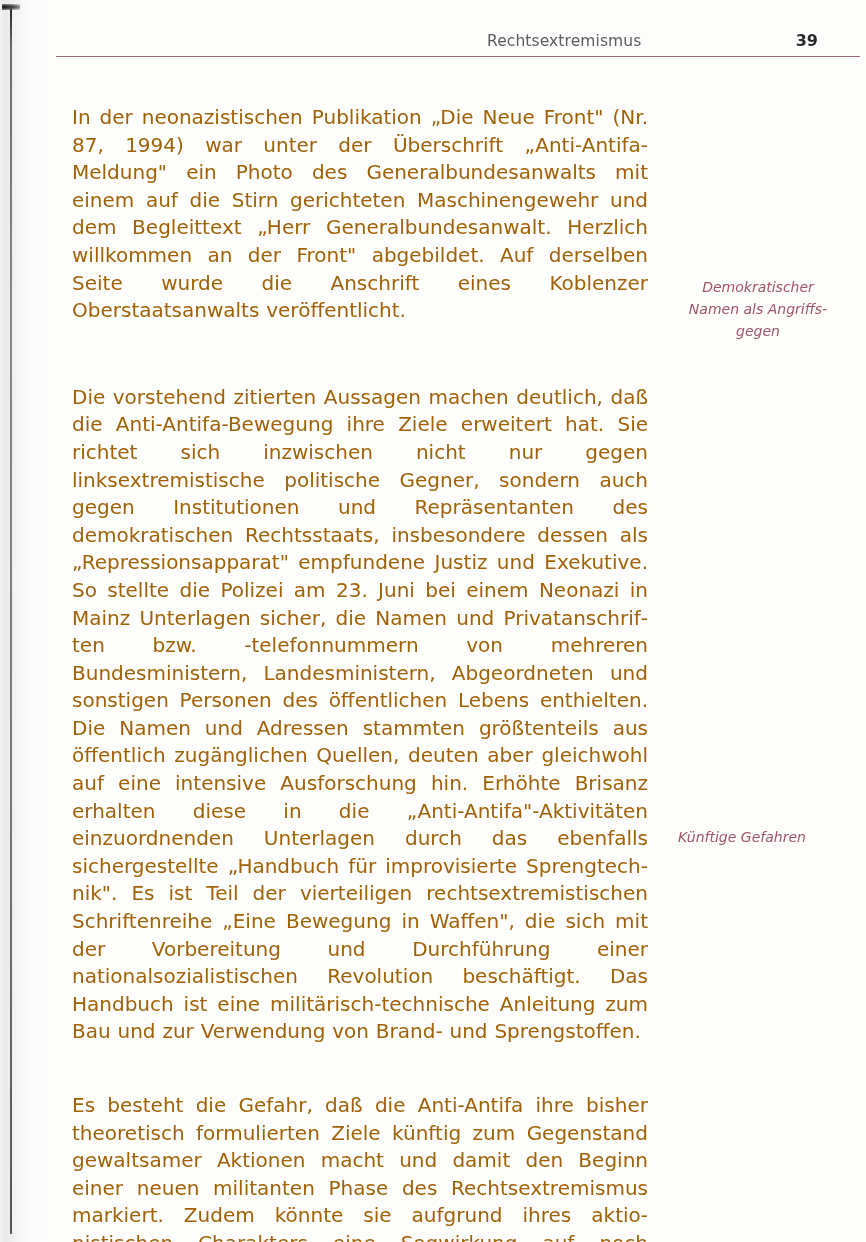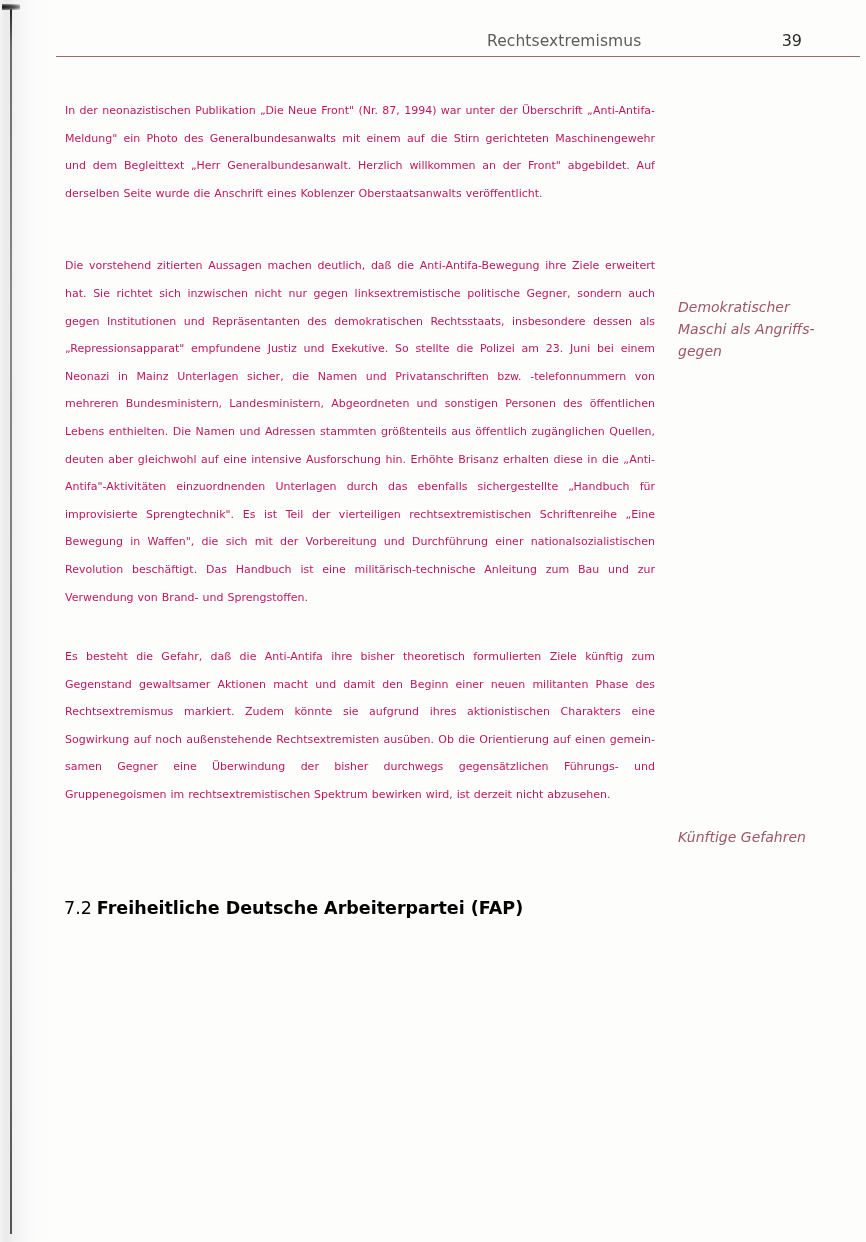--- a/index.html
+++ b/index.html
@@ -23,33 +23,33 @@
       background: radial-gradient(ellipse at left, #111 0%, #555 50%, transparent 100%);
     }
     .running-header {
       position: absolute; left: 56px; top: 22px; width: 804px; height: 34px; text-align: center;
     }
     .header-title {
       position: absolute; left: 431px; top: 10px;
       font-size: 15.5px; color: #5c5c5c; letter-spacing: 0.1px;
     }
     .header-page {
-      position: absolute; right: 58px; top: 9px;
-      font-size: 16px; font-weight: normal; color: #2a2a2a;
+      position: absolute; right: 42px; top: 9px;
+      font-size: 16px; font-weight: bold; color: #2a2a2a;
     }
     .header-rule {
       position: absolute; left: 0; top: 34px; width: 804px; height: 1px;
       background: #9a6a72;
     }
     .body-col {
       position: absolute; left: 56px; top: 88px; width: 608px;
     }
     .para {
-      margin: 9px; font-size: 11px; line-height: 27.6px;
-      text-align: justify; hyphens: manual; color: #be185d;
+      margin: 16px; font-size: 20px; line-height: 27.6px;
+      text-align: justify; hyphens: manual; color: #a16207;
       word-spacing: 0.5px;
     }
     .gap-lg { height: 27px; }
     .gap-sm { height: 14px; }
     .gap-xl { height: 68px; }
     .margin-note {
       position: absolute; left: 678px; width: 160px;
       font-style: italic; font-size: 14px; line-height: 22px;
       color: #a0566a;
     }
@@ -79,21 +79,21 @@
   <p class="para">Die vorstehend zitierten Aussagen machen deutlich, daß die Anti-Antifa-Bewegung ihre Ziele erweitert hat. Sie richtet sich inzwischen nicht nur gegen linksextremistische politische Gegner, sondern auch gegen Institutionen und Repräsentanten des demokratischen Rechts­staats, insbesondere dessen als „Repressionsapparat" empfundene Justiz und Exekutive. So stellte die Polizei am 23. Juni bei einem Neonazi in Mainz Unterlagen sicher, die Namen und Privatanschrif­ten bzw. -telefonnummern von mehreren Bundesministern, Landes­ministern, Abgeordneten und sonstigen Personen des öffentlichen Lebens enthielten. Die Namen und Adressen stammten größtenteils aus öffentlich zugänglichen Quellen, deuten aber gleichwohl auf eine intensive Ausforschung hin. Erhöhte Brisanz erhalten diese in die „Anti-Antifa"-Aktivitäten einzuordnenden Unterlagen durch das ebenfalls sichergestellte „Handbuch für improvisierte Sprengtech­nik". Es ist Teil der vierteiligen rechtsextremistischen Schriftenreihe „Eine Bewegung in Waffen", die sich mit der Vorbereitung und Durchführung einer nationalsozialistischen Revolution beschäftigt. Das Handbuch ist eine militärisch-technische Anleitung zum Bau und zur Verwendung von Brand- und Sprengstoffen.</p>
   <div class="gap-sm"></div>
   <p class="para">Es besteht die Gefahr, daß die Anti-Antifa ihre bisher theoretisch formulierten Ziele künftig zum Gegenstand gewaltsamer Aktionen macht und damit den Beginn einer neuen militanten Phase des Rechtsextremismus markiert. Zudem könnte sie aufgrund ihres aktio­nistischen Charakters eine Sogwirkung auf noch außenstehende Rechtsextremisten ausüben. Ob die Orientierung auf einen gemein­samen Gegner eine Überwindung der bisher durchwegs gegensätzli­chen Führungs- und Gruppenegoismen im rechtsextremistischen Spektrum bewirken wird, ist derzeit nicht abzusehen.</p>
   <div class="gap-xl"></div>
   <h2 class="section-heading">
     <span class="num">7.2</span><span class="title">Freiheitliche Deutsche Arbeiterpartei (FAP)</span>
   </h2>
   <div class="gap-sm"></div>
 </div>
 
-<div class="margin-note" style="top:296px;">
+<div class="margin-note" style="top:276px;text-align:center;">
   <div>Demokratischer</div>
-  <div>Maschi als Angriffs-</div>
+  <div>Namen als Angriffs-</div>
   <div>gegen</div>
 </div>
 
 <div class="margin-note" style="top:826px;">
   <div>Künftige Gefahren</div>
 </div>
 
 </body></html>

